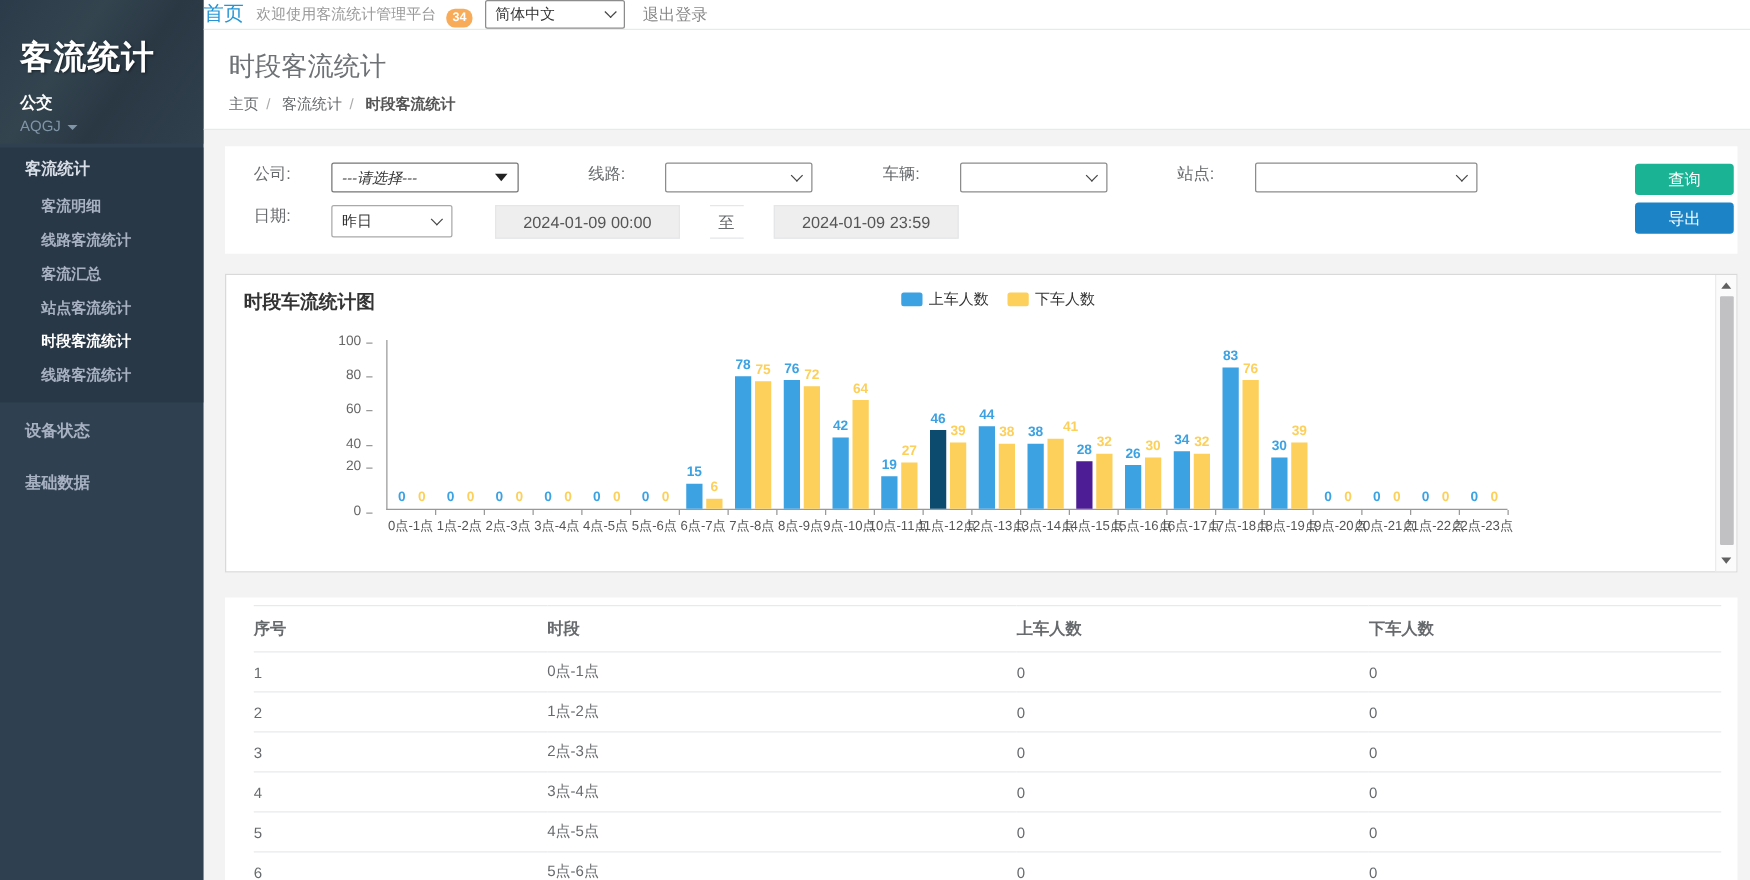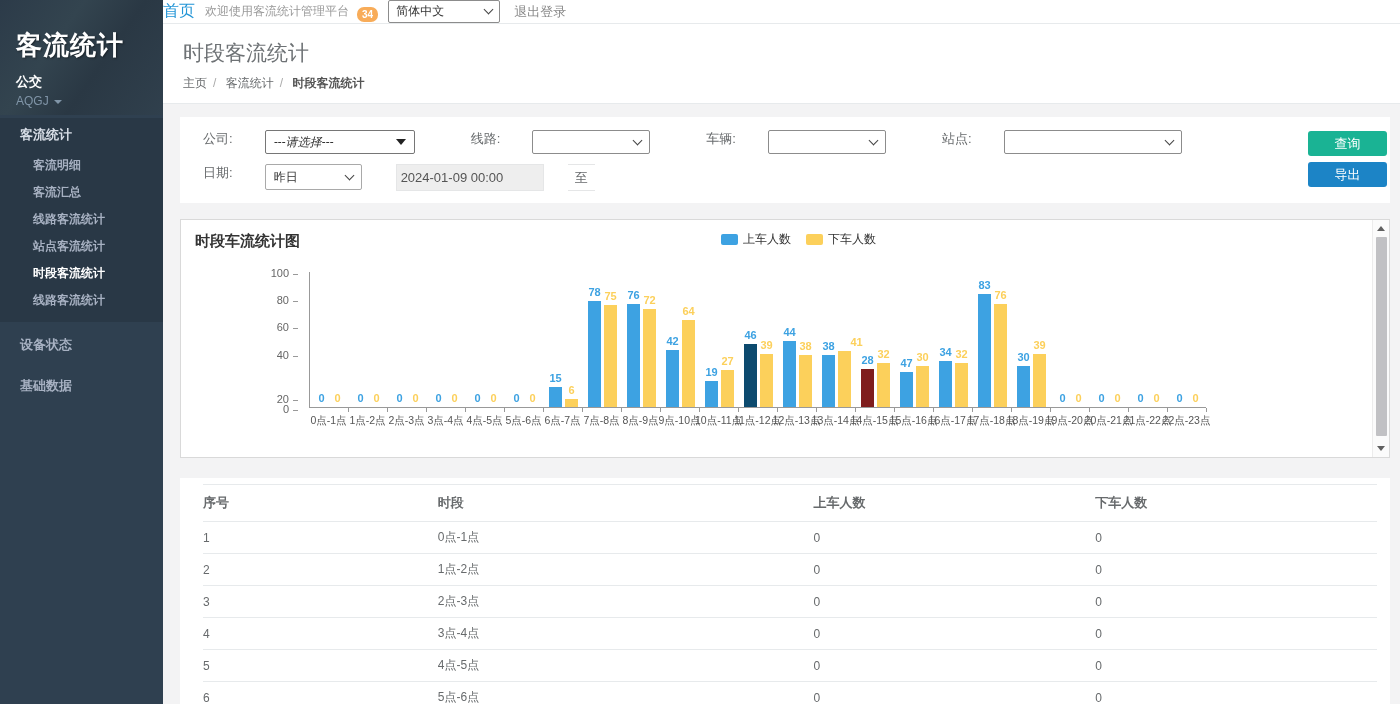--- a/index.html
+++ b/index.html
@@ -61,21 +61,21 @@
     display:flex; align-items:center; justify-content:space-between; padding:0 8px;
     font-size:12px; color:#333; cursor:pointer; margin-right:32px; }
   .sel.company { width:150px; border-color:#767676;font-style:italic; }
   .sel.line, .sel.vehicle { width:118px; }
   .sel.station { width:178px; margin-right:0; }
   .tri { width:0; height:0; border-left:5px solid transparent; border-right:5px solid transparent;
     border-top:6px solid #222; }
   .sel .chev { border-color:#444; }
   .sel.preset { width:97px; height:26px; border-color:#a9a9a9; margin-right:10px; }
   .dinput { width:148px; height:27px; background:#eeeeee; border:1px solid #e5e6e7;
-    color:#555; font-size:13px; display:flex; align-items:center; padding-left:4px; cursor:text; }
+    color:#555; font-size:13px; display:flex; align-items:center; padding-left:22px; cursor:text; }
   .daddon { width:27px; height:27px; background:#fff; border-top:1px solid #e5e6e7;
     border-bottom:1px solid #e5e6e7; display:flex; align-items:center; justify-content:center;
     font-size:13px; color:#676a6c; }
   .btn { position:absolute; right:3px; width:79px; height:25px; border:none; border-radius:3px;
     color:#fff; font-size:13px; cursor:pointer; font-family:inherit; }
   .btn.query { top:14px; background:#1ab394; }
   .btn.export { top:45px; background:#1c84c6; }
 
   
   .chart-panel { margin-top:16px; background:#fff; border:1px solid #d9d9d9;
@@ -128,22 +128,22 @@
   <aside class="sidebar">
     <div class="brand-area">
       <div class="brand">客流统计</div>
       <div class="org">公交</div>
       <div class="org-code"><span>AQGJ</span><span class="caret"></span></div>
     </div>
     <nav class="nav">
       <div class="nav-section">客流统计</div>
       <div class="nav-sub" id="nav-sub">
           <div class="nav-sub-item">客流明细</div>
+          <div class="nav-sub-item">线路客流统计</div>
           <div class="nav-sub-item">客流汇总</div>
-          <div class="nav-sub-item">线路客流统计</div>
           <div class="nav-sub-item">站点客流统计</div>
           <div class="nav-sub-item active">时段客流统计</div>
           <div class="nav-sub-item">线路客流统计</div>
         </div>
       <div class="nav-item">设备状态</div>
       <div class="nav-item">基础数据</div>
     </nav>
   </aside>
 
   <main class="main">
@@ -194,40 +194,41 @@
           </div>
         </div>
         <div class="frow">
           <span class="flabel">日期:</span>
           <div class="sel preset">
             <span>昨日</span>
             <span class="chev"></span>
           </div>
           <div class="dinput">2024-01-09 00:00</div>
           <div class="daddon">至</div>
+          <div class="dinput">2024-01-09 23:59</div>
         </div>
         <button class="btn query">查询</button>
         <button class="btn export">导出</button>
       </section>
 
       <section class="chart-panel">
         <div class="chart-title">时段车流统计图</div>
         <div class="legend" id="legend">
             <div class="legend-item">
               <span class="swatch" style="background: rgb(61, 162, 226);"></span>
               <span>上车人数</span>
             </div>
             <div class="legend-item">
               <span class="swatch" style="background: rgb(252, 208, 91);"></span>
               <span>下车人数</span>
             </div>
           </div>
         <div class="yaxis" id="yaxis">
             <div class="ytick" style="bottom: -7px;">0</div>
-            <div class="ytick" style="bottom: 3px;">20</div>
+            <div class="ytick" style="bottom: 29px;">20</div>
             <div class="ytick" style="bottom: 47.4px;">40</div>
             <div class="ytick" style="bottom: 74.6px;">60</div>
             <div class="ytick" style="bottom: 101.8px;">80</div>
             <div class="ytick" style="bottom: 129px;">100</div>
           </div>
         <div class="plot" id="plot">
             <div class="cat">
               <div class="bar" style="height: 0px; background: rgb(61, 162, 226);">
                 <span class="val" style="color: rgb(61, 162, 226);">0</span>
               </div>
@@ -333,30 +334,30 @@
             </div>
             <div class="cat">
               <div class="bar" style="height: 51.68px; background: rgb(61, 162, 226);">
                 <span class="val" style="color: rgb(61, 162, 226);">38</span>
               </div>
               <div class="bar" style="height: 55.76px; background: rgb(252, 208, 91);">
                 <span class="val" style="color: rgb(252, 208, 91); margin-left: 12px;">41</span>
               </div>
             </div>
             <div class="cat">
-              <div class="bar" style="height: 38.08px; background: #7f1d1d;">
+              <div class="bar" style="height: 38.08px; background: #4c1d95;">
                 <span class="val" style="color: rgb(61, 162, 226);">28</span>
               </div>
               <div class="bar" style="height: 43.52px; background: rgb(252, 208, 91);">
                 <span class="val" style="color: rgb(252, 208, 91);">32</span>
               </div>
             </div>
             <div class="cat">
               <div class="bar" style="height: 35.36px; background: rgb(61, 162, 226);">
-                <span class="val" style="color: rgb(61, 162, 226);">47</span>
+                <span class="val" style="color: rgb(61, 162, 226);">26</span>
               </div>
               <div class="bar" style="height: 40.8px; background: rgb(252, 208, 91);">
                 <span class="val" style="color: rgb(252, 208, 91);">30</span>
               </div>
             </div>
             <div class="cat">
               <div class="bar" style="height: 46.24px; background: rgb(61, 162, 226);">
                 <span class="val" style="color: rgb(61, 162, 226);">34</span>
               </div>
               <div class="bar" style="height: 43.52px; background: rgb(252, 208, 91);">

